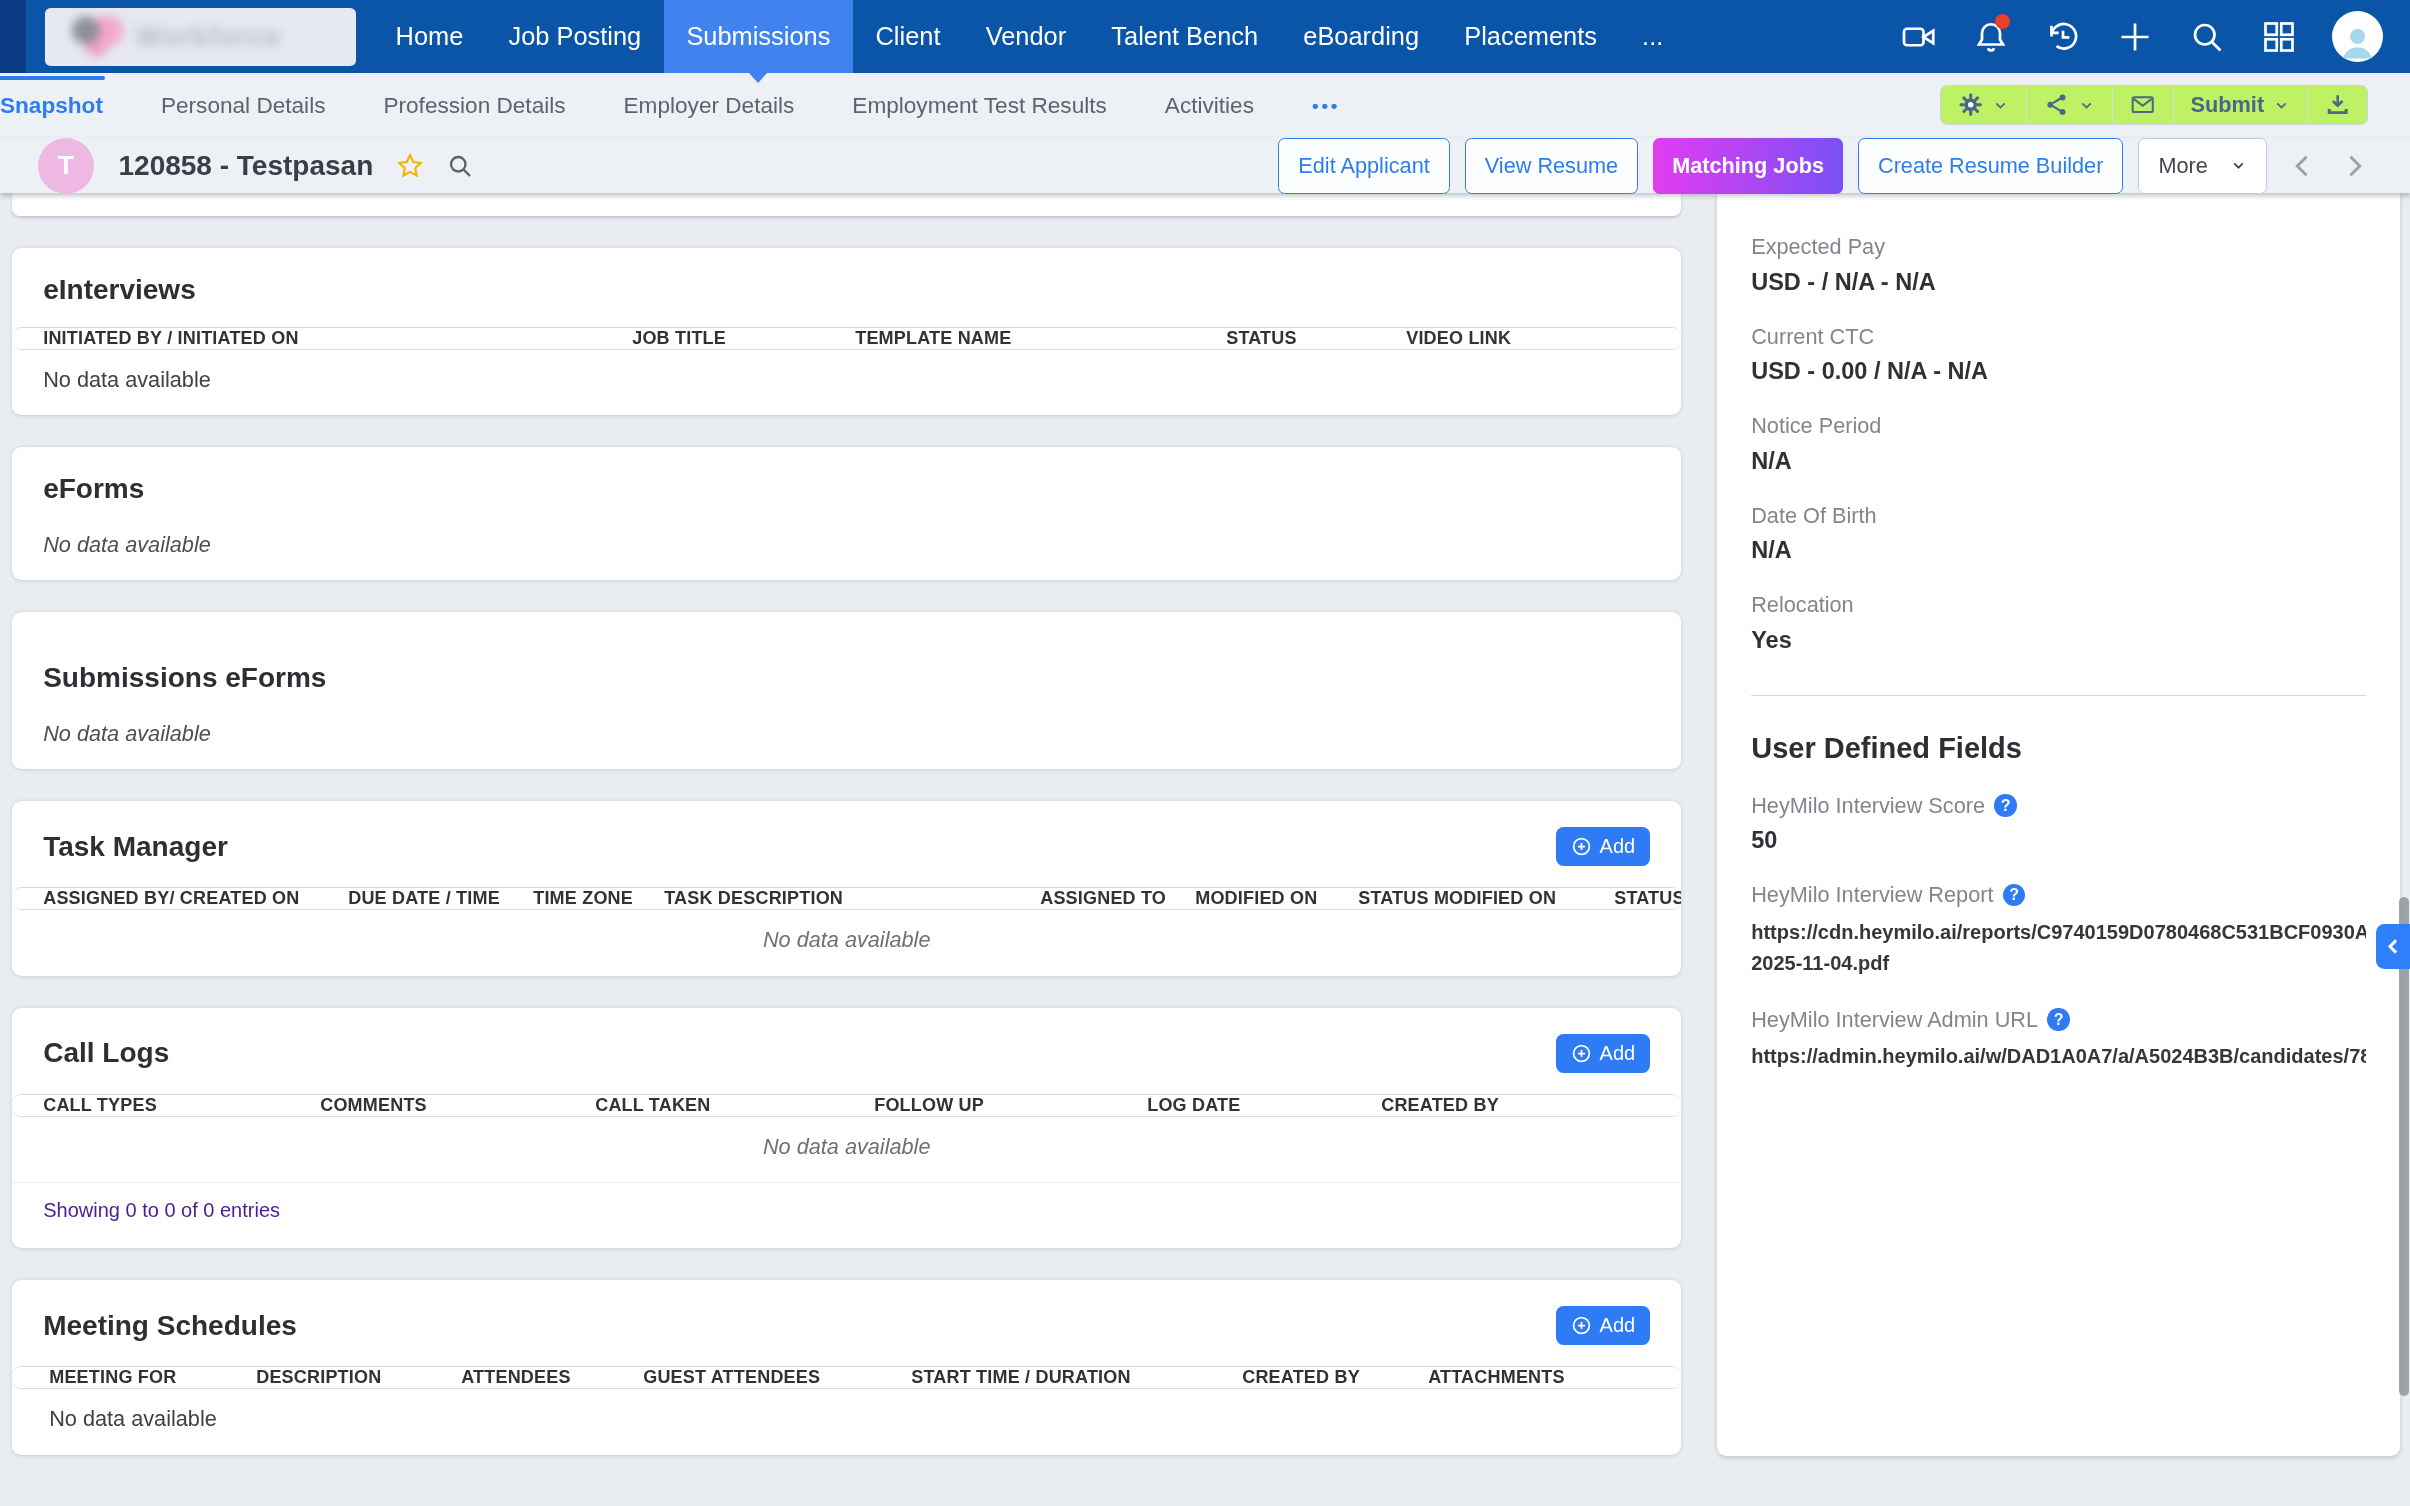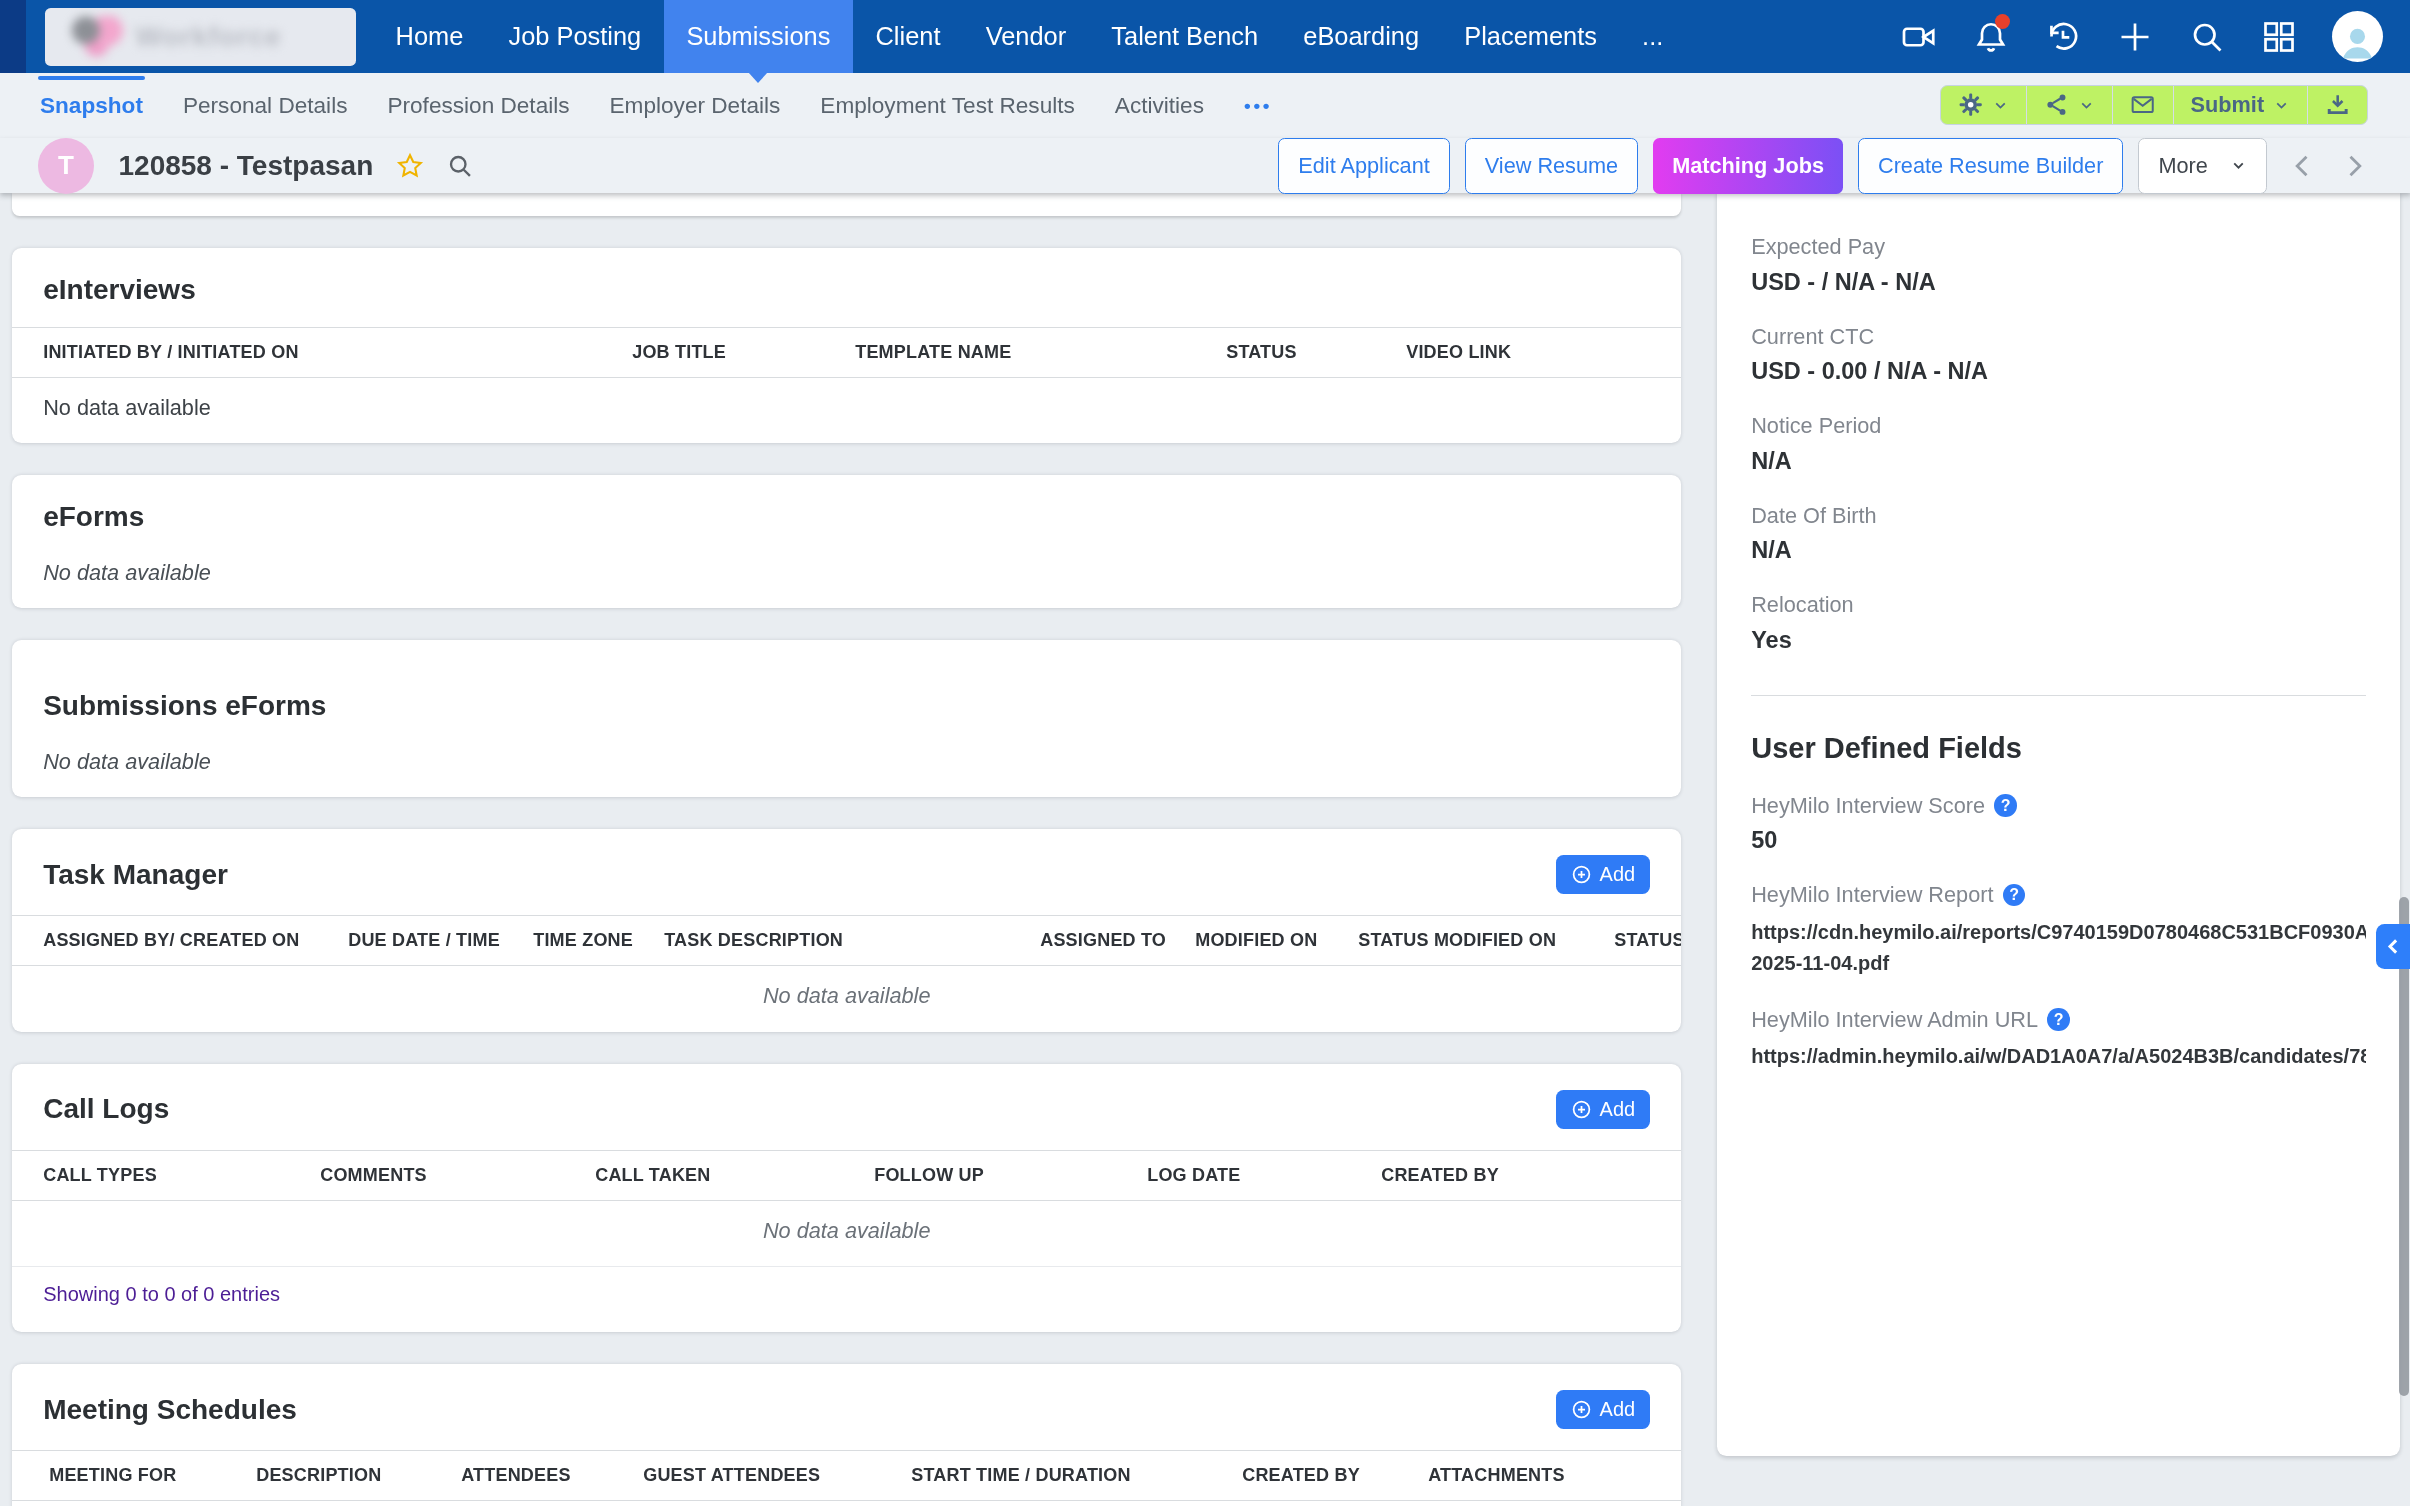--- a/index.html
+++ b/index.html
@@ -24,21 +24,21 @@
       border-left:10.4px solid transparent; border-right:10.4px solid transparent; border-top:11.3px solid #4183ee; z-index:30;}
   .nav-icons { margin-left:auto; margin-right:28px; display:flex; align-items:center; gap:34px; }
   .nav-ic { width:38px; height:38px; position:relative; display:flex; align-items:center; justify-content:center; cursor:pointer;}
   .nav-ic svg { width:36px; height:36px; }
   .bell-dot { position:absolute; top:-3.8px; right:0; width:15px; height:15px; background:#e8402a; border-radius:50%; }
   .nav-avatar { width:51px; height:51px; border-radius:50%; background:#fff; display:flex; align-items:flex-end; justify-content:center; overflow:hidden; cursor:pointer;}
   .nav-avatar svg { width:41px; height:41px; }
 
   
   .tabbar { height:65px; background:#edf1f5; display:flex; align-items:center; position:relative; }
-  .tabs { display:flex; gap:40px; margin-left:40px; height:100%; align-items:center; }
+  .tabs { display:flex; gap:58px; height:100%; align-items:center; }
   .tab { font-size:22.6px; color:#5a646e; height:100%; display:flex; align-items:center; position:relative; cursor:pointer; white-space:nowrap;}
   .tab.active { color:#2e7ded; font-weight:bold; }
   .tab.active::before { content:""; position:absolute; top:2.8px; left:-1.9px; right:-1.9px; height:4.7px; background:#2e7ded; border-radius:2.8px; }
   .tab.overflow { color:#2e7ded; font-weight:bold; letter-spacing:2.8px; font-size:19px; }
   .tb-group { position:absolute; right:43px; top:12.2px; height:40px; display:flex; background:#bef264;
               border:0.9px solid #c7d3e2; border-radius:7.5px; overflow:hidden; }
   .tb-seg { display:flex; align-items:center; gap:8.5px; padding:0 17px; border-left:0.9px solid #d5dde8; color:#4a6785; cursor:pointer;}
   .tb-seg:first-child { border-left:none; }
   .tb-seg svg { width:25.4px; height:25.4px; }
   .tb-label { font-size:21.7px; font-weight:bold; color:#4a6785; }
@@ -63,21 +63,21 @@
   
   .content { display:flex; align-items:flex-start; position:relative; }
   .main-col { width:1669px; margin-left:12.2px; }
   .sliver { height:22.6px; background:#fff; border-radius:0 0 7.5px 7.5px; box-shadow:0 1.9px 2.8px rgba(0,0,0,.16); }
   .card { background:#fff; border-radius:9.4px; box-shadow:0 0.9px 3.8px rgba(20,30,40,.15); margin-top:32px; overflow:hidden; }
   .card-head { display:flex; justify-content:space-between; align-items:center; padding:26px 31px 21px; }
   .card-title { font-size:28px; font-weight:bold; color:#2c3034; }
   .add-btn { background:#2f7bf6; color:#fff; border:none; border-radius:7.5px; height:39px; padding:0 15px;
              display:flex; align-items:center; gap:7.5px; font-size:20px; cursor:pointer; }
   .add-btn svg { width:21px; height:21px; }
-  .thead { display:grid; border-top:0.9px solid #d9dcdf; border-bottom:0.9px solid #d9dcdf; padding:14px 0; }
+  .thead { display:grid; border-top:0.9px solid #d9dcdf; border-bottom:0.9px solid #d9dcdf; padding:0 0;border-radius:9px; }
   .th { font-size:18px; font-weight:bold; color:#2f3338; letter-spacing:0.2px; white-space:nowrap; overflow:hidden; }
   .grid-einterviews { grid-template-columns:589px 223px 371px 180px 1fr; padding-left:31px; }
   .grid-task { grid-template-columns:305px 185px 131px 376px 155px 163px 256px 1fr; padding-left:31px; }
   .grid-call { grid-template-columns:277px 275px 279px 273px 234px 1fr; padding-left:31px; }
   .grid-meeting { grid-template-columns:207px 205px 182px 268px 331px 186px 1fr; padding-left:37px; }
   .empty-row { font-size:21.7px; color:#3d4247; padding:17px 31px 22.6px; }
   .empty-center { text-align:center; font-style:italic; color:#6b7178; }
   .empty-italic { font-style:italic; color:#4a5056; }
   .card-foot { border-top:0.9px solid #e8eaed; padding:16px 31px 26px; color:#4c1d95; font-size:20px; }
 

